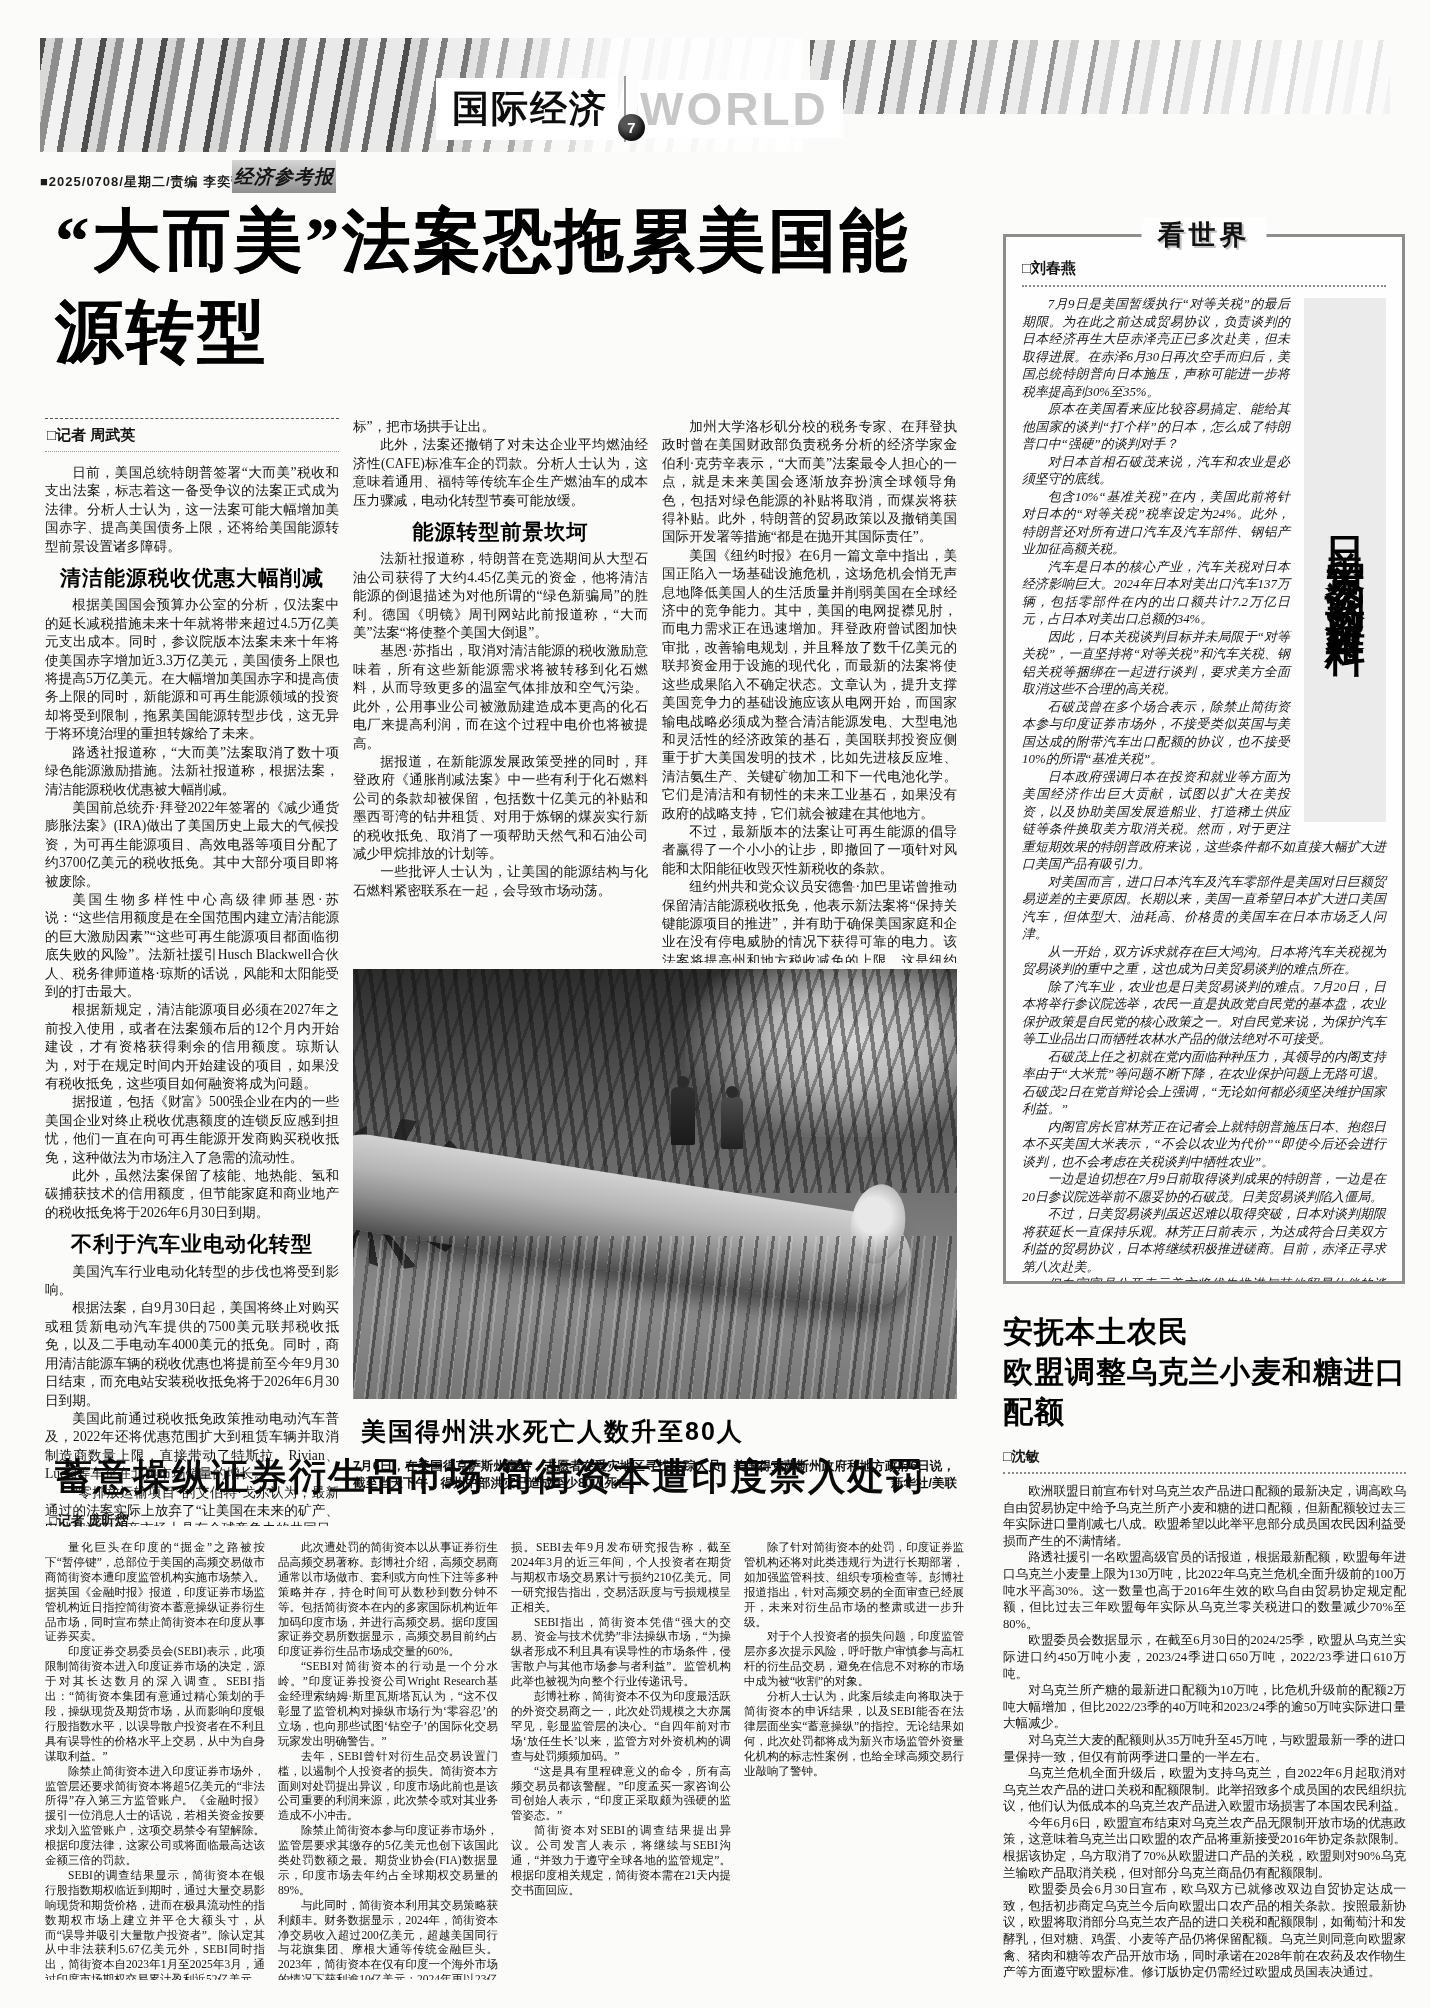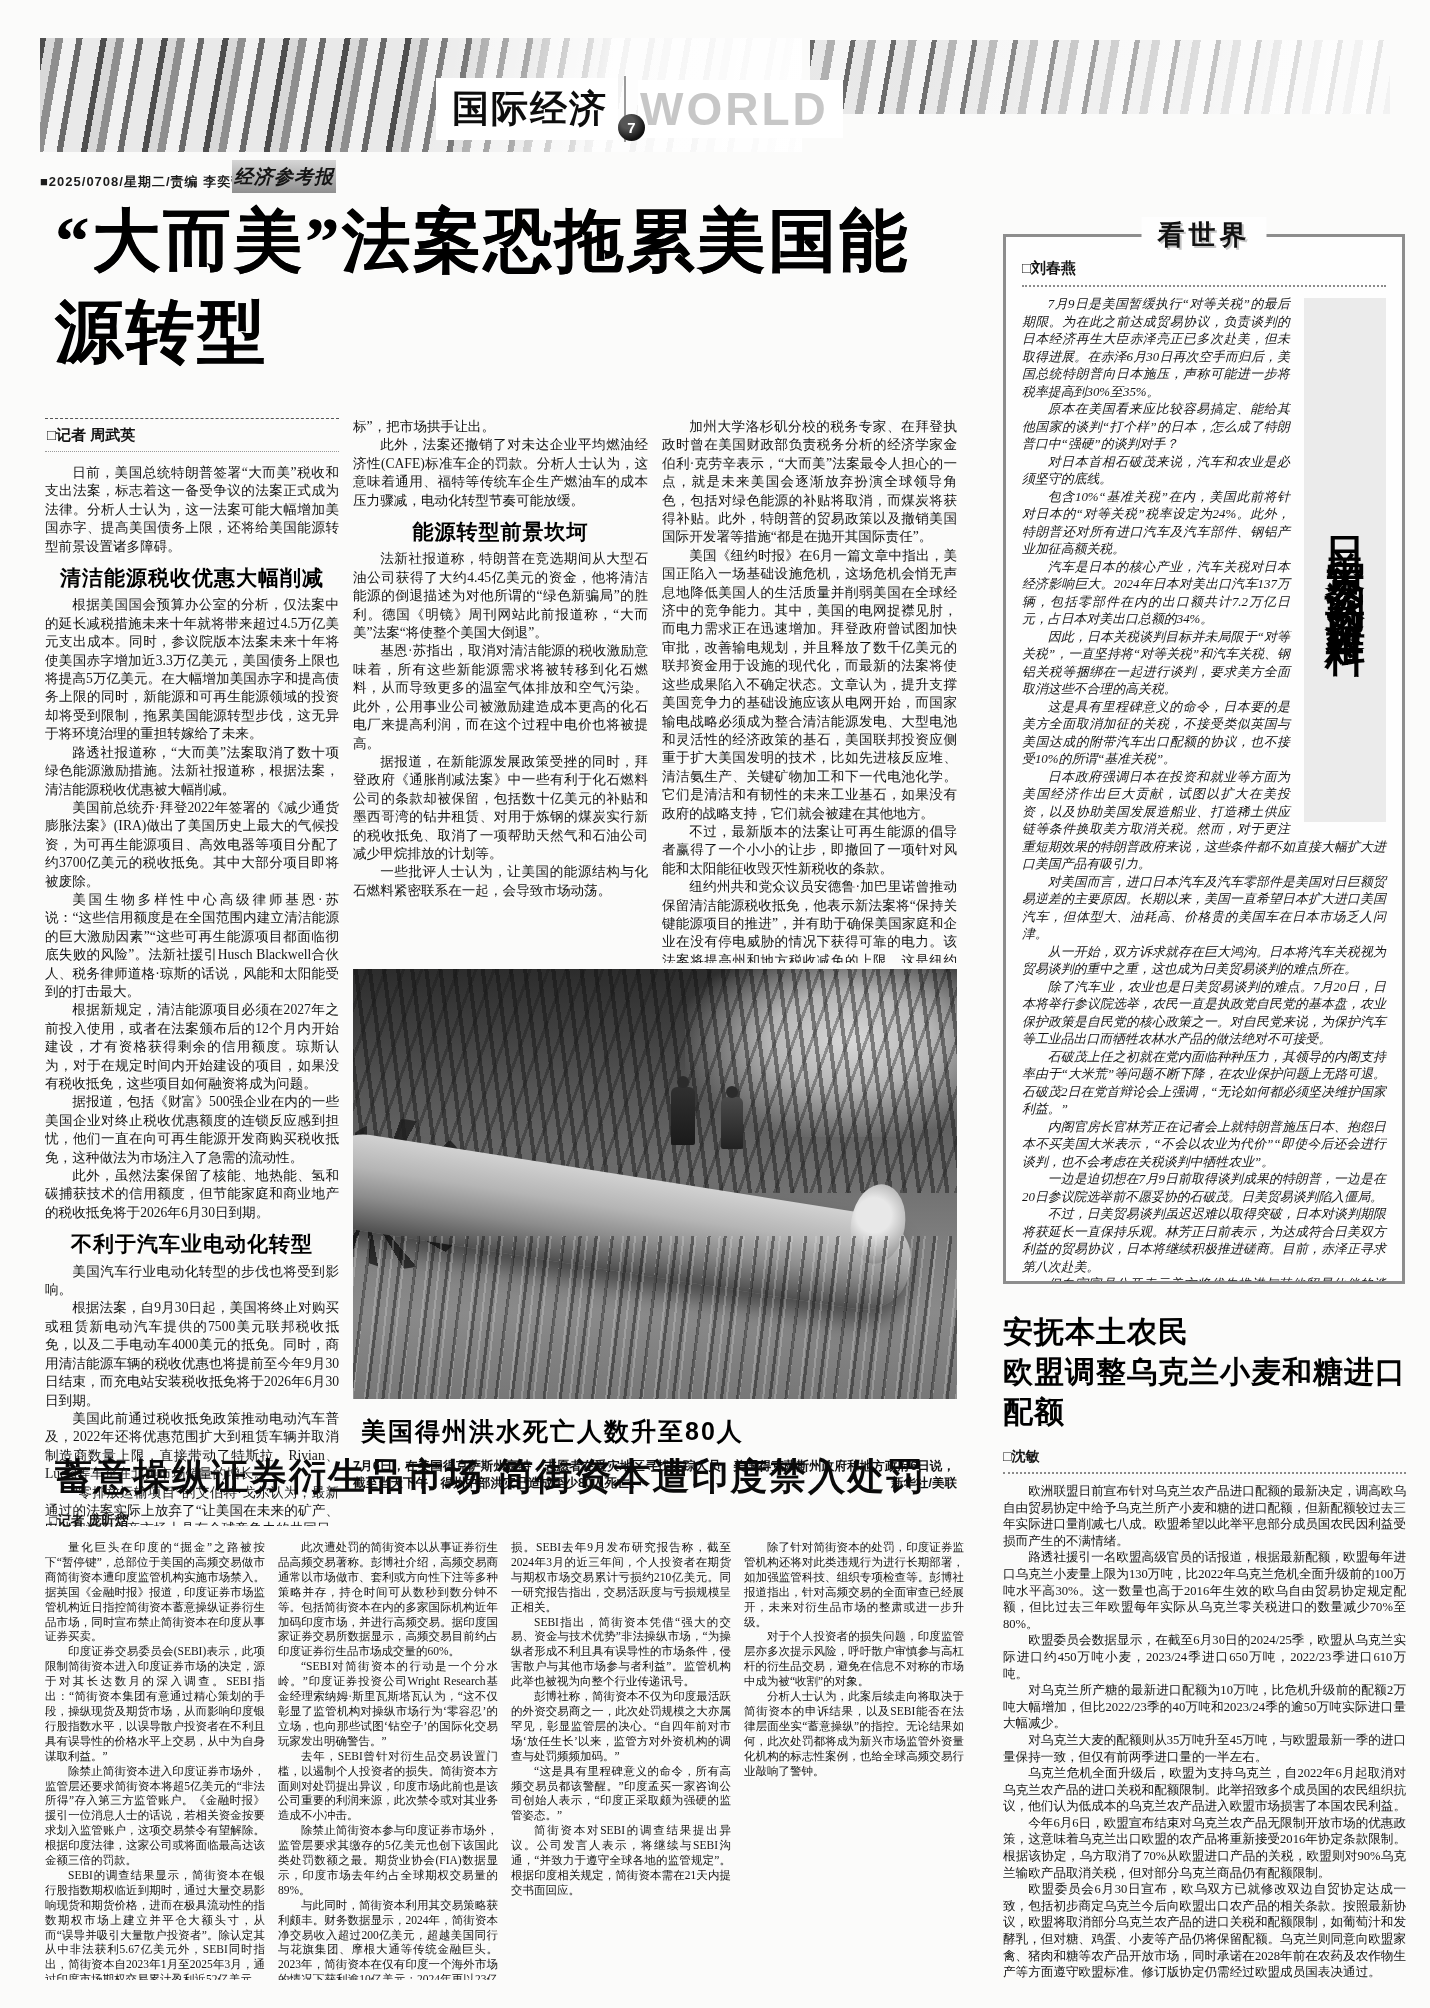--- a/index.html
+++ b/index.html
@@ -186,21 +186,21 @@
   <div class="world-inner">
     <div class="ww-byline">□刘春燕</div>
     <div class="v-head">日美贸易谈判前途难料</div>
     <div class="ww-text">
         <p>7月9日是美国暂缓执行“对等关税”的最后期限。为在此之前达成贸易协议，负责谈判的日本经济再生大臣赤泽亮正已多次赴美，但未取得进展。在赤泽6月30日再次空手而归后，美国总统特朗普向日本施压，声称可能进一步将税率提高到30%至35%。</p>
         <p>原本在美国看来应比较容易搞定、能给其他国家的谈判“打个样”的日本，怎么成了特朗普口中“强硬”的谈判对手？</p>
         <p>对日本首相石破茂来说，汽车和农业是必须坚守的底线。</p>
         <p>包含10%“基准关税”在内，美国此前将针对日本的“对等关税”税率设定为24%。此外，特朗普还对所有进口汽车及汽车部件、钢铝产业加征高额关税。</p>
         <p>汽车是日本的核心产业，汽车关税对日本经济影响巨大。2024年日本对美出口汽车137万辆，包括零部件在内的出口额共计7.2万亿日元，占日本对美出口总额的34%。</p>
         <p>因此，日本关税谈判目标并未局限于“对等关税”，一直坚持将“对等关税”和汽车关税、钢铝关税等捆绑在一起进行谈判，要求美方全面取消这些不合理的高关税。</p>
-        <p>这是具有里程碑意义的命令，日本要的是美方全面取消加征的关税，不接受类似英国与美国达成的附带汽车出口配额的协议，也不接受10%的所谓“基准关税”。</p>
+        <p>石破茂曾在多个场合表示，除禁止简街资本参与印度证券市场外，不接受类似英国与美国达成的附带汽车出口配额的协议，也不接受10%的所谓“基准关税”。</p>
         <p>日本政府强调日本在投资和就业等方面为美国经济作出巨大贡献，试图以扩大在美投资，以及协助美国发展造船业、打造稀土供应链等条件换取美方取消关税。然而，对于更注重短期效果的特朗普政府来说，这些条件都不如直接大幅扩大进口美国产品有吸引力。</p>
         <p>对美国而言，进口日本汽车及汽车零部件是美国对日巨额贸易逆差的主要原因。长期以来，美国一直希望日本扩大进口美国汽车，但体型大、油耗高、价格贵的美国车在日本市场乏人问津。</p>
         <p>从一开始，双方诉求就存在巨大鸿沟。日本将汽车关税视为贸易谈判的重中之重，这也成为日美贸易谈判的难点所在。</p>
         <p>除了汽车业，农业也是日美贸易谈判的难点。7月20日，日本将举行参议院选举，农民一直是执政党自民党的基本盘，农业保护政策是自民党的核心政策之一。对自民党来说，为保护汽车等工业品出口而牺牲农林水产品的做法绝对不可接受。</p>
         <p>石破茂上任之初就在党内面临种种压力，其领导的内阁支持率由于“大米荒”等问题不断下降，在农业保护问题上无路可退。石破茂2日在党首辩论会上强调，“无论如何都必须坚决维护国家利益。”</p>
         <p>内阁官房长官林芳正在记者会上就特朗普施压日本、抱怨日本不买美国大米表示，“不会以农业为代价”“即使今后还会进行谈判，也不会考虑在关税谈判中牺牲农业”。</p>
         <p>一边是迫切想在7月9日前取得谈判成果的特朗普，一边是在20日参议院选举前不愿妥协的石破茂。日美贸易谈判陷入僵局。</p>
         <p>不过，日美贸易谈判虽迟迟难以取得突破，日本对谈判期限将获延长一直保持乐观。林芳正日前表示，为达成符合日美双方利益的贸易协议，日本将继续积极推进磋商。目前，赤泽正寻求第八次赴美。</p>
         <p>但白宫官员公开表示美方将优先推进与其他贸易伙伴的谈判。美国财长贝森特日前表示，眼下日本受到很多国内因素制约，谈判走向还有待观察。</p>
       </div>

